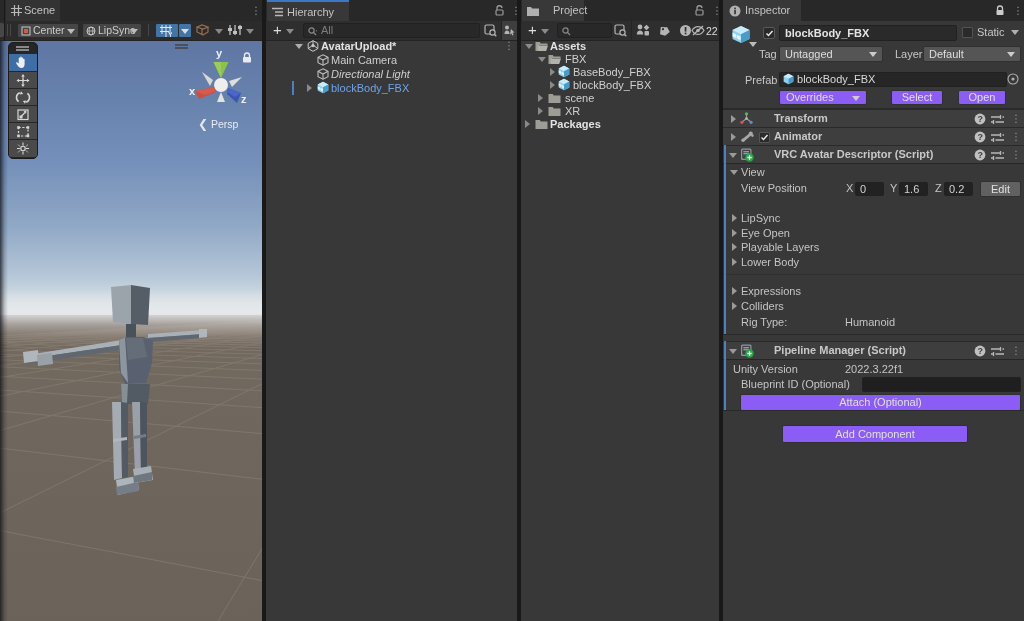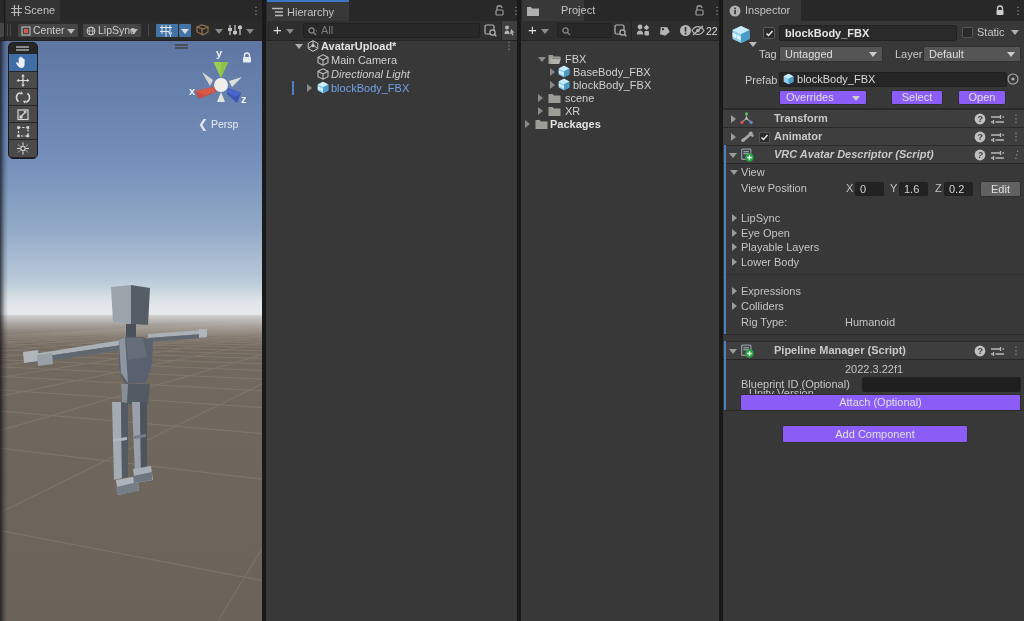--- a/index.html
+++ b/index.html
@@ -389,21 +389,21 @@
     </div>
   </div>
 </div>
 
 <div class="panel" style="left:521px;width:198px;">
   <div class="tabbar">
     <div class="tab" style="left:1px;width:62px;">
       <svg class="abs" style="left:5px;top:5.5px;" width="12" height="10" viewBox="0 0 12 10">
             <path d="M0 1h4l1.2 1.5H12V10H0z" fill="#b0b0b0"></path>
           </svg>
-      <span style="margin-left:21px;padding-left:18px;">Project</span>
+      <span style="margin-left:13px;padding-left:18px;">Project</span>
     </div>
     <svg class="abs" style="left:173px;top:5px;" width="11" height="12" viewBox="0 0 11 12">
           <path d="M3 5V3.5a2.5 2.5 0 0 1 5-.5" fill="none" stroke="#999" stroke-width="1.3"></path>
           <rect x="2" y="5" width="7" height="5" rx="1" fill="none" stroke="#999" stroke-width="1.2"></rect>
         </svg>
     <div class="dots3" style="left:191px;top:5px;">⋮</div>
   </div>
   <div class="toolrow">
     <div class="abs" style="left:4px;top:1px;width:15px;height:15px;color:#ddd;font-size:15px;line-height:15px;text-align:center;">+</div>
     <span class="arrow arr-d" style="position:absolute;left:20px;top:8px;"></span>
@@ -436,20 +436,28 @@
         </svg>
     <svg class="abs" style="left:170px;top:4px;" width="14" height="11" viewBox="0 0 14 11">
           <path d="M1 5.5C2.5 3 4.6 1.6 7 1.6s4.5 1.4 6 3.9c-1.5 2.5-3.6 3.9-6 3.9S2.5 8 1 5.5z" fill="none" stroke="#b5b5b5" stroke-width="1.2"></path>
           <circle cx="7" cy="5.5" r="1.8" fill="#b5b5b5"></circle>
           <path d="M2 10L12 1" stroke="#b5b5b5" stroke-width="1.4"></path>
         </svg>
     <span class="abs" style="left:185px;top:4px;color:#ddd;font-size:10.5px;">22</span>
   </div>
 
   <div class="abs" style="left:0;top:38px;right:0;height:100px;">
+    <div class="treerow" style="top:1px;">
+          <span class="arrow arr-d" style="position:absolute;left:4px;top:5px;"></span>
+          <svg class="abs" style="left:14px;top:2px;" width="13" height="11" viewBox="0 0 13 11">
+            <path d="M0.5 1h4.2l1.1 1.6h6.7v1.6H4.2L2.4 10H0.5z" fill="#9d9d96"></path>
+            <path d="M2.6 4.6h10.4L11.2 10H2.4z" fill="#b2b2aa"></path>
+          </svg>
+          <b class="abs" style="left:29px;color:#e2e2e2;">Assets</b>
+        </div>
     <div class="treerow" style="top:14px;">
           <span class="arrow arr-d" style="position:absolute;left:17px;top:5px;"></span>
           <svg class="abs" style="left:27px;top:2px;" width="13" height="11" viewBox="0 0 13 11">
             <path d="M0.5 1h4.2l1.1 1.6h6.7v1.6H4.2L2.4 10H0.5z" fill="#9d9d96"></path>
             <path d="M2.6 4.6h10.4L11.2 10H2.4z" fill="#b2b2aa"></path>
           </svg>
           <span class="abs" style="left:44px;color:#d0d0d0;">FBX</span>
         </div>
     <div class="treerow" style="top:27px;">
           <span class="arrow arr-r" style="position:absolute;left:29px;top:3px;"></span>
@@ -608,21 +616,21 @@
             <text x="3.6" y="9" font-size="9" font-weight="bold" fill="#3e3e3e" font-family="Liberation Sans">?</text>
           </svg>
           <svg class="abs" style="left:268px;top:4px;" width="13" height="11" viewBox="0 0 13 11">
             <g stroke="#b8b8b8" stroke-width="1.3" fill="none">
               <path d="M0 3h9M11.5 3h1.5M0 8h2M4.5 8h8.5"></path>
               <path d="M9.5 1v4M2.5 6v4"></path>
             </g>
           </svg>
           <div class="dots3" style="left:288px;top:3px;">⋮</div>
     </div>
-  <div class="comph" style="top:124px;font-style:italic;">
+  <div class="comph" style="top:124px;">
           <span class="arrow arr-d" style="position:absolute;left:6px;top:7px;border-top-color:#9a9a9a;"></span>
       <div class="abs" style="left:17px;top:2px;"><svg width="14" height="14" viewBox="0 0 14 14">
               <rect x="1" y="0.5" width="10.5" height="11.5" rx="1.5" fill="#8f959b"></rect>
               <rect x="2.2" y="1.7" width="8.1" height="9.1" rx="1" fill="#3e4348"></rect>
               <rect x="3.4" y="3.2" width="5.6" height="1.1" fill="#aab0b6"></rect>
               <rect x="3.4" y="5.2" width="5.6" height="1.1" fill="#aab0b6"></rect>
               <circle cx="9.5" cy="9.5" r="4.2" fill="#28a745"></circle>
               <path d="M9.5 7.3v4.4M7.3 9.5h4.4" stroke="#eafbef" stroke-width="1.3"></path>
             </svg></div>
       <b style="position:absolute;left:51px;">VRC Avatar Descriptor (Script)</b>
@@ -704,21 +712,21 @@
           <svg class="abs" style="left:268px;top:4px;" width="13" height="11" viewBox="0 0 13 11">
             <g stroke="#b8b8b8" stroke-width="1.3" fill="none">
               <path d="M0 3h9M11.5 3h1.5M0 8h2M4.5 8h8.5"></path>
               <path d="M9.5 1v4M2.5 6v4"></path>
             </g>
           </svg>
           <div class="dots3" style="left:288px;top:3px;">⋮</div>
     </div>
   <div class="abs" style="left:0;top:339px;right:0;height:80px;">
     <div class="abs" style="top:2px;left:0;right:0;height:14px;line-height:14px;white-space:nowrap;">
-      <span style="position:absolute;left:26px;color:#c4c4c4;margin-top:24px;">Unity Version</span>
+      <span style="position:absolute;left:10px;color:#c4c4c4;">Unity Version</span>
       <span style="position:absolute;left:122px;color:#c4c4c4;">2022.3.22f1</span>
     </div>
     <div class="abs" style="top:17px;left:0;right:0;height:14px;line-height:14px;white-space:nowrap;">
       <span style="position:absolute;left:18px;color:#c4c4c4;">Blueprint ID (Optional)</span>
       <div class="fld" style="left:139px;top:0px;width:157px;height:13px;background:#1f1f1f;"></div>
     </div>
     <div class="btn" style="left:17px;top:34px;width:279px;height:15px;line-height:15px;">Attach (Optional)</div>
   </div>
   <div class="abs" style="left:1px;top:124px;width:2px;height:189px;background:#4f7fc2;"></div>
   <div class="abs" style="left:1px;top:320px;width:2px;height:69px;background:#4f7fc2;"></div>

